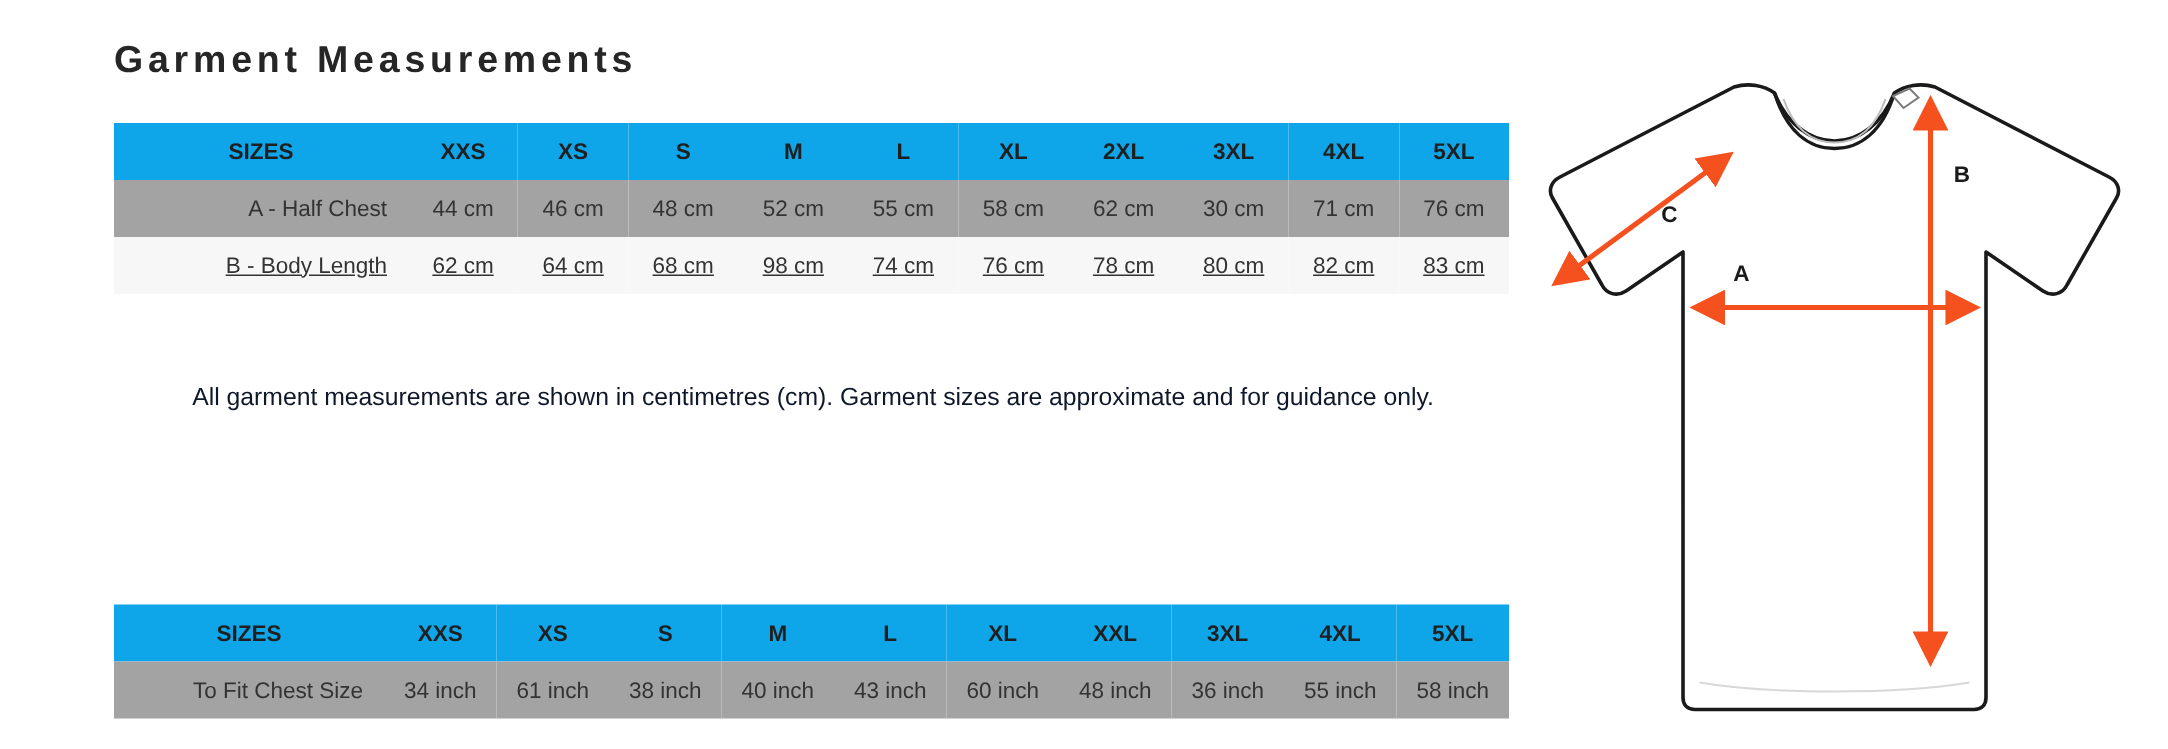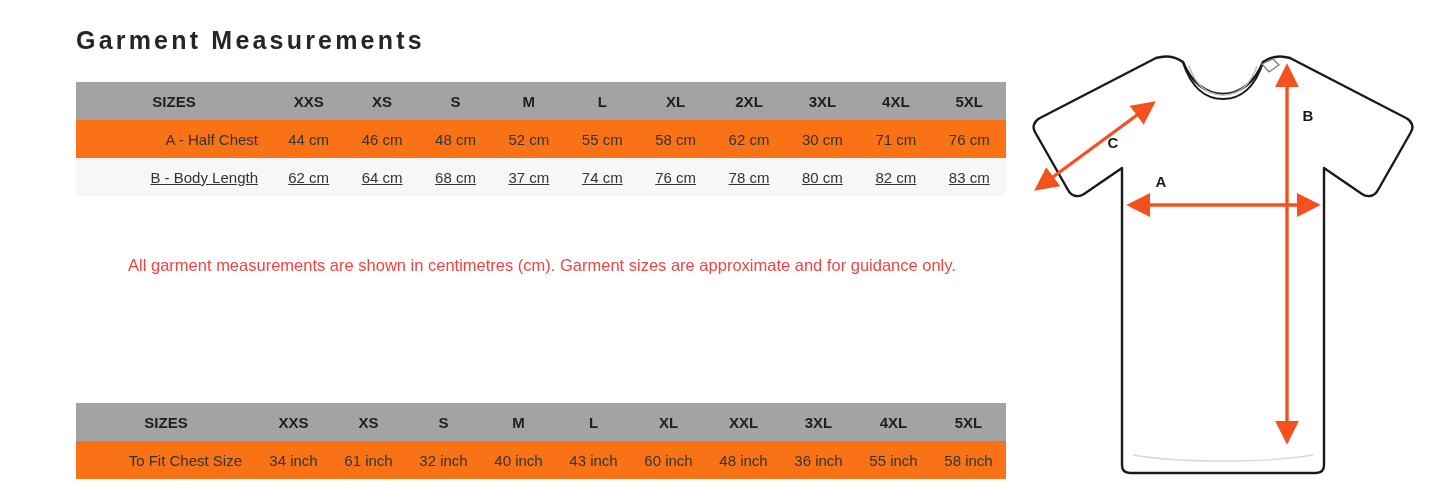--- a/index.html
+++ b/index.html
@@ -67,28 +67,28 @@
     height: 38px;
     white-space: nowrap;
   }
   table.size-table thead th {
     font-weight: bold;
     color: #1f1f1f;
     font-size: 15px;
     text-align: center;
   }
   table.size-table thead tr {
-    background: #a3a3a3;
+    background: #0ea5e9;
   }
   table.size-table tbody tr.alt {
     background: #f7f7f7;
     text-decoration: underline;
   }
   table.size-table tbody tr.plain {
-    background: #f97316;
+    background: #a3a3a3;
   }
   .rowlabel {
     text-align: right !important;
     padding-right: 14px !important;
     color: #333333;
   }
   #garment-table {
     left: 39px;
     top: 82px;
     width: 930px;
@@ -105,21 +105,21 @@
   #tofit-table thead th.rowlabel { text-align: center !important; padding-right: 0 !important; }
 
   .note {
     position: absolute;
     left: 60px;
     top: 252px;
     width: 890px;
     text-align: center;
     font-size: 16.5px;
     line-height: 27px;
-    color: #ef4444;
+    color: #0f172a;
   }
 
   svg.shirt {
     position: absolute;
     left: 0;
     top: 0;
   }
   .lbl {
     font-family: "Liberation Sans", sans-serif;
     font-size: 15px;
@@ -164,21 +164,21 @@
           <td>62 cm</td>
           <td>30 cm</td>
           <td>71 cm</td>
           <td>76 cm</td>
         </tr>
         <tr class="alt">
           <td class="rowlabel">B - Body Length</td>
           <td>62 cm</td>
           <td>64 cm</td>
           <td>68 cm</td>
-          <td>37 cm</td>
+          <td>98 cm</td>
           <td>74 cm</td>
           <td>76 cm</td>
           <td>78 cm</td>
           <td>80 cm</td>
           <td>82 cm</td>
           <td>83 cm</td>
         </tr>
       </tbody>
     </table>
 
@@ -199,21 +199,21 @@
           <th>3XL</th>
           <th>4XL</th>
           <th>5XL</th>
         </tr>
       </thead>
       <tbody>
         <tr class="plain">
           <td class="rowlabel">To Fit Chest Size</td>
           <td>34 inch</td>
           <td>61 inch</td>
-          <td>32 inch</td>
+          <td>38 inch</td>
           <td>40 inch</td>
           <td>43 inch</td>
           <td>60 inch</td>
           <td>48 inch</td>
           <td>36 inch</td>
           <td>55 inch</td>
           <td>58 inch</td>
         </tr>
       </tbody>
     </table>

